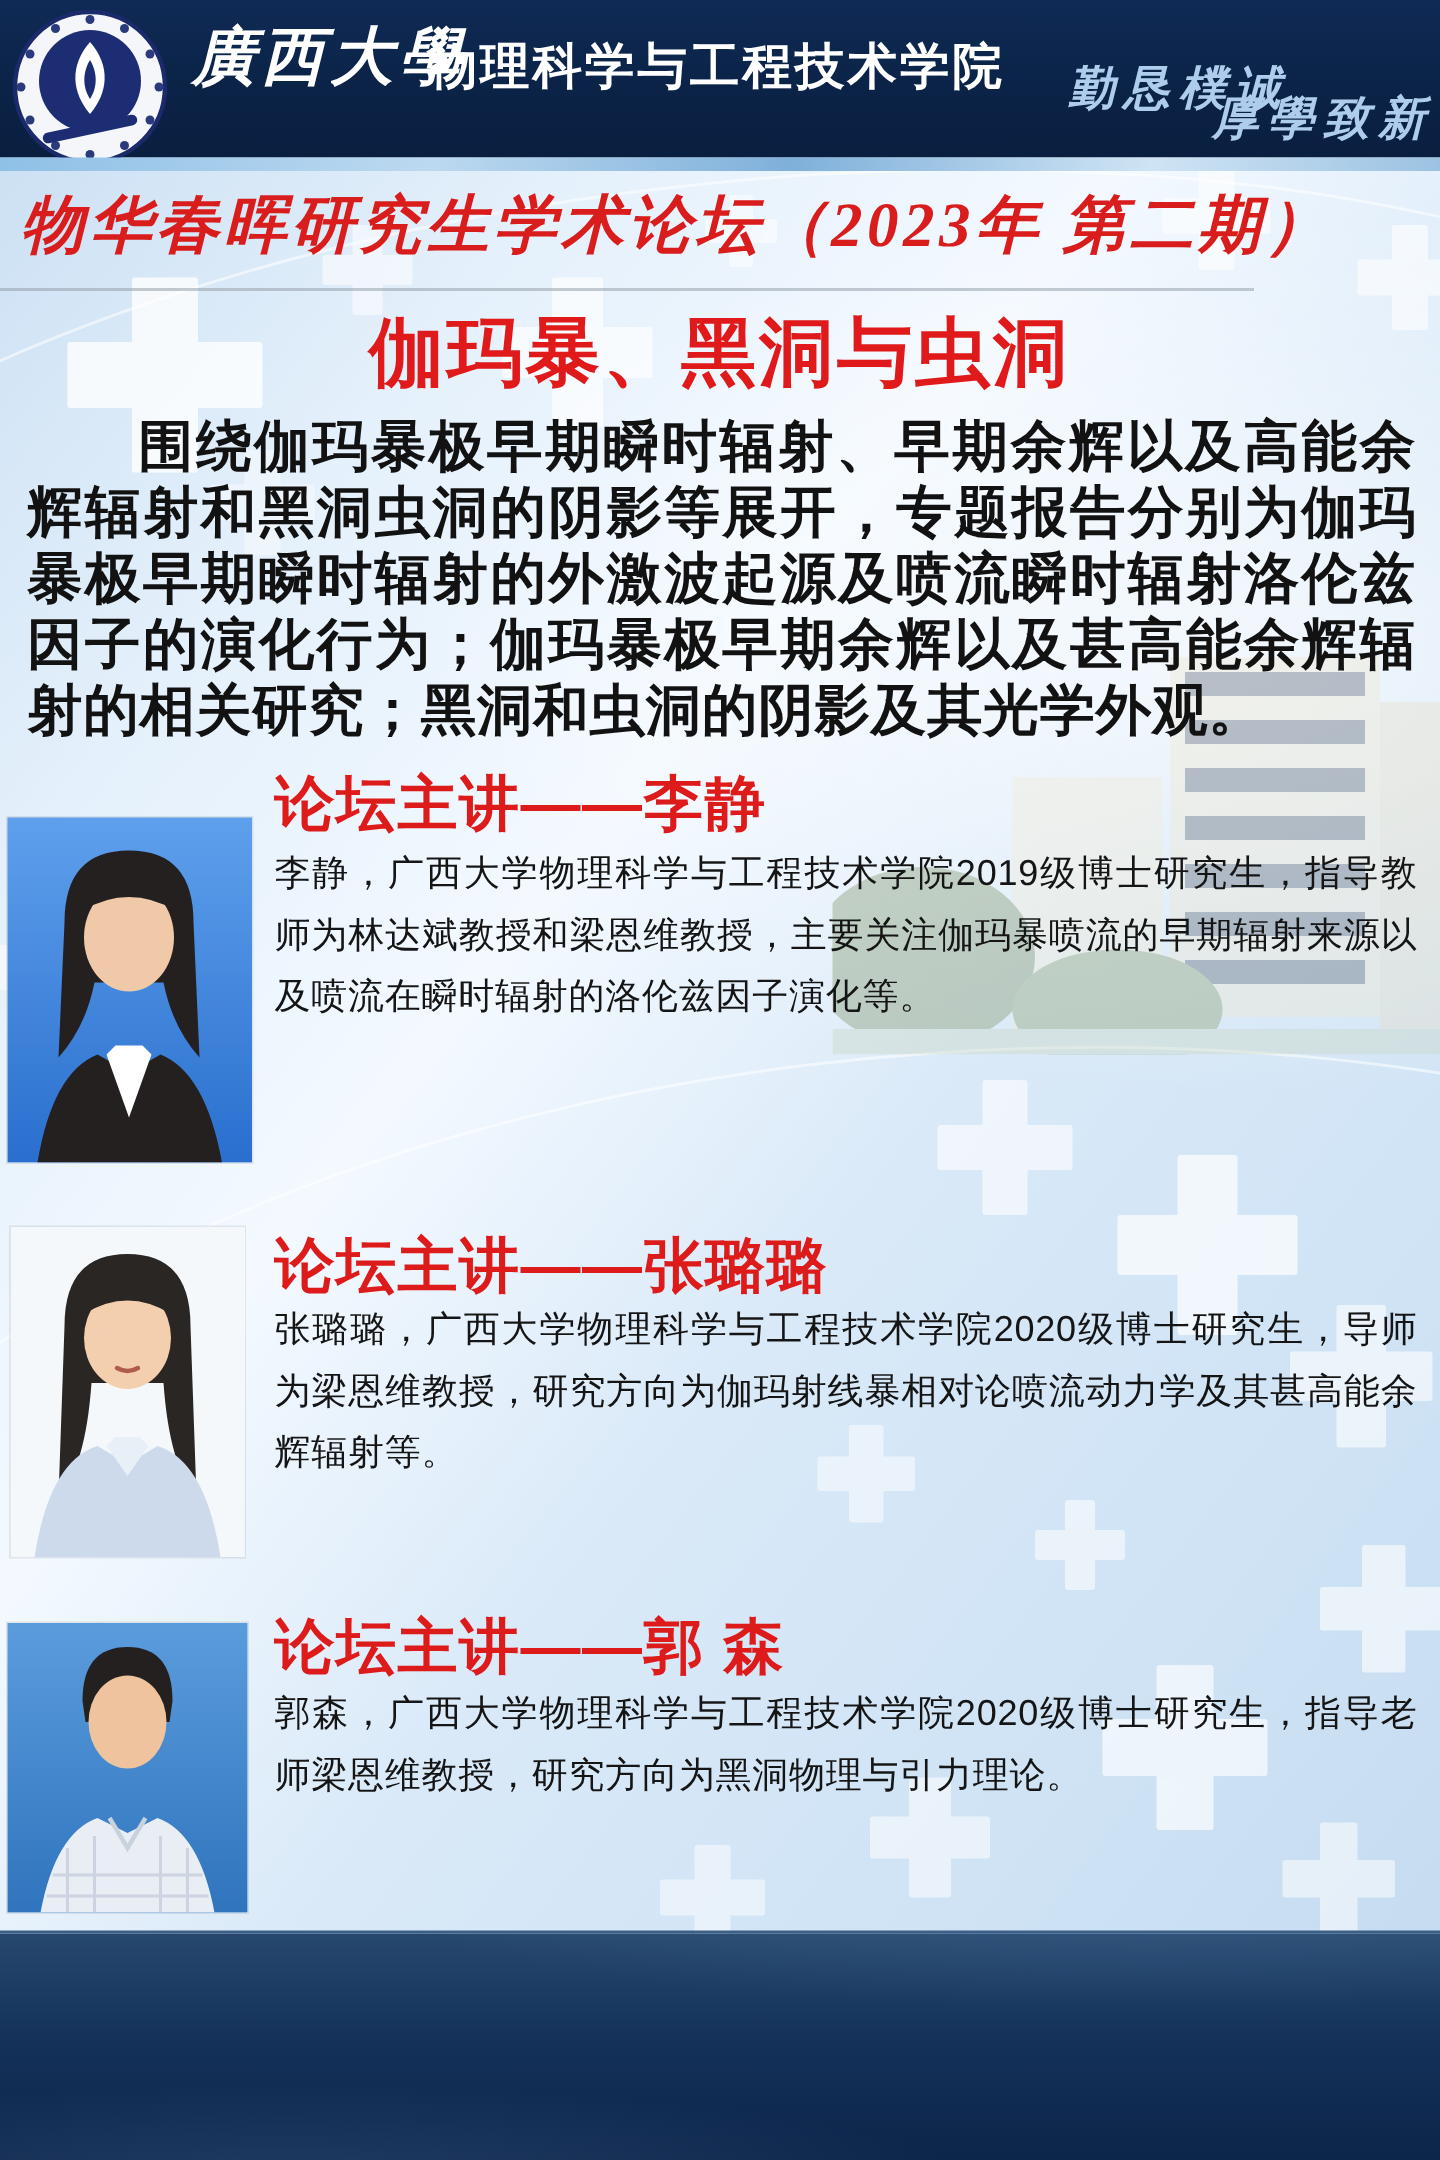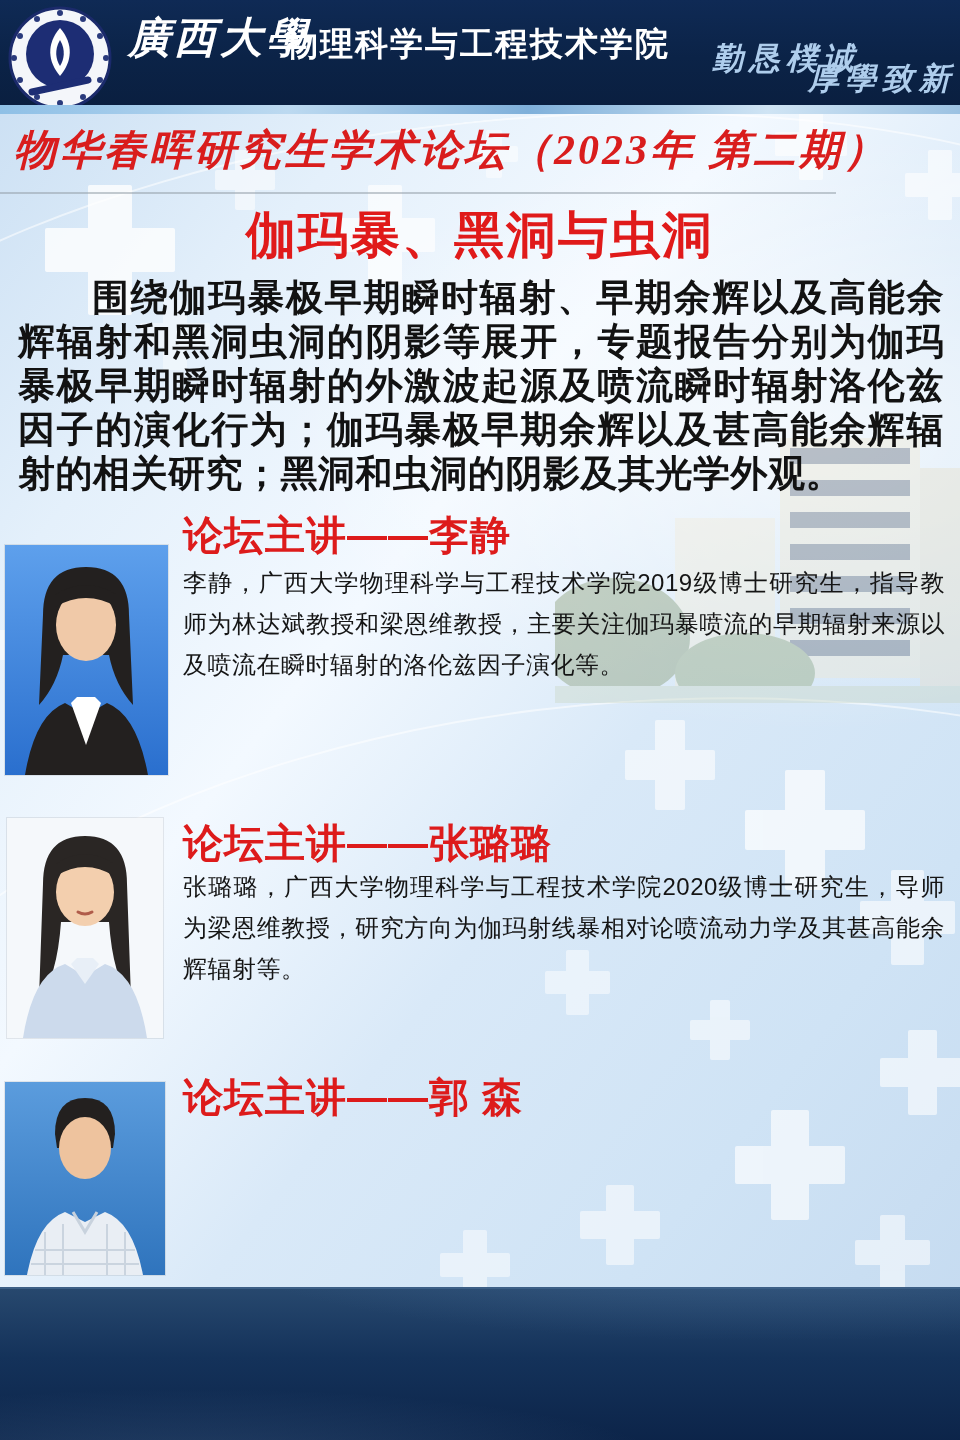--- a/index.html
+++ b/index.html
@@ -191,20 +191,21 @@
     <g stroke="#c3cedb" stroke-width="2" opacity=".8">
       <line x1="40" y1="150" x2="40" y2="193"></line>
         <line x1="58" y1="142" x2="58" y2="193"></line>
       <line x1="102" y1="142" x2="102" y2="193"></line>
         <line x1="120" y1="150" x2="120" y2="193"></line>
       <line x1="30" y1="168" x2="130" y2="168"></line>
         <line x1="26" y1="182" x2="134" y2="182"></line>
     </g>
   </svg>
   <div class="speaker-heading h3">论坛主讲——郭 森</div>
+  <div class="speaker-bio b3">郭森，广西大学物理科学与工程技术学院2020级博士研究生，指导老师梁恩维教授，研究方向为黑洞物理与引力理论。</div>
 
   <div class="footer">
     
     
     
   </div>
 
 </div>
 
 </body></html>

